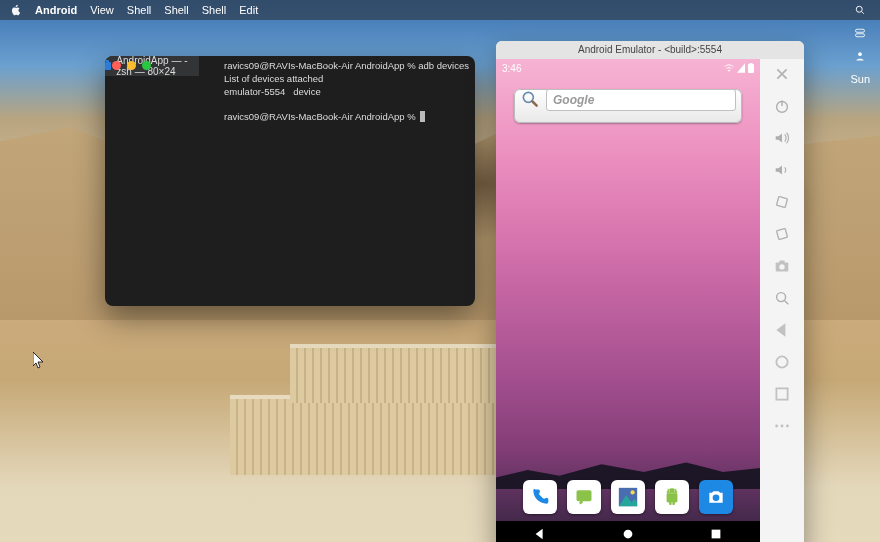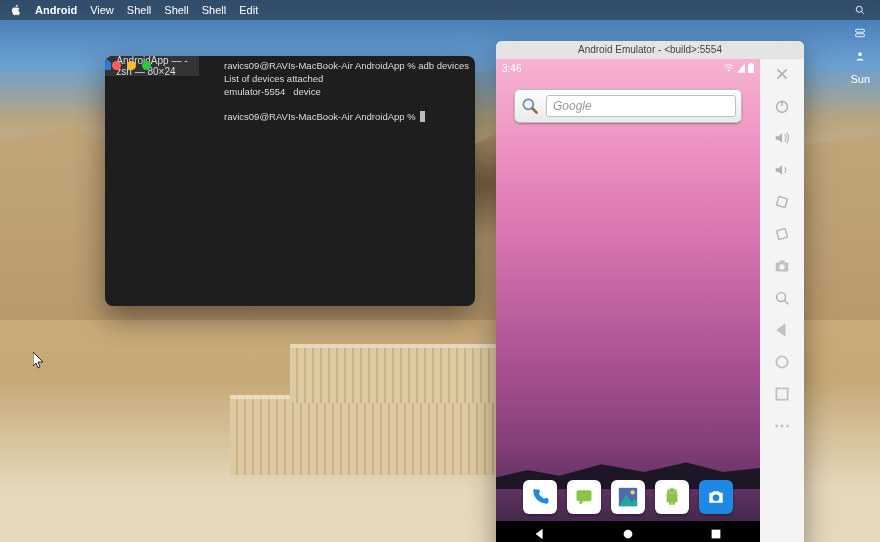--- a/index.html
+++ b/index.html
@@ -82,22 +82,23 @@
   .screen{
     position:absolute; inset:0;
     background:linear-gradient(180deg,#f7b3d3 0%,#eb8fbf 20%,#d977b0 35%,#c062a0 50%,#a44f8f 65%,#823d77 80%,#4f2d54 92%,#2f2138 100%);
   }
   .screen .hills{position:absolute;bottom:58px;left:0;right:0;height:38px;background:#1d1626;clip-path:polygon(0 70%,12% 50%,24% 65%,40% 35%,56% 55%,72% 30%,86% 55%,100% 45%,100% 100%,0 100%)}
   .statusbar{position:absolute;top:0;left:0;right:0;height:18px;display:flex;justify-content:space-between;align-items:center;padding:0 6px;color:#fff;font-size:10px}
   .statusbar .right-icons{display:flex;align-items:center;gap:3px}
   .searchwidget{
     position:absolute;top:30px;left:18px;right:18px;height:34px;
     background:linear-gradient(#fff,#e8e8e8);border-radius:6px;
-    display:flex;align-items:center;padding:0 6px;gap:6px;
+    display:flex;padding:0 6px;gap:6px;
     box-shadow:inset 0 0 0 1px #bbb, 0 1px 2px rgba(0,0,0,.3);
+    font-weight:bold;
   }
   .searchwidget .g-box{
     flex:1;height:22px;background:#fff;border:1px solid #c0c0c0;border-radius:3px;
     display:flex;align-items:center;padding:0 6px;color:#9a9a9a;font-size:12px;font-style:italic;
   }
   .dock{position:absolute;left:0;right:0;bottom:26px;height:48px;display:flex;justify-content:center;gap:10px;align-items:center}
   .app{width:34px;height:34px;border-radius:6px;display:flex;align-items:center;justify-content:center;box-shadow:0 1px 3px rgba(0,0,0,.4)}
   .app.white{background:#fff}
   .app.blue{background:#1e88e5}
   .navbar{position:absolute;left:0;right:0;bottom:0;height:26px;background:#000;display:flex;justify-content:space-around;align-items:center}

